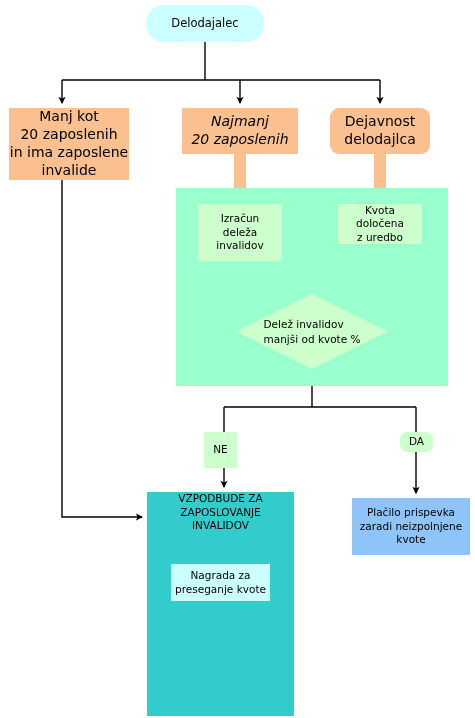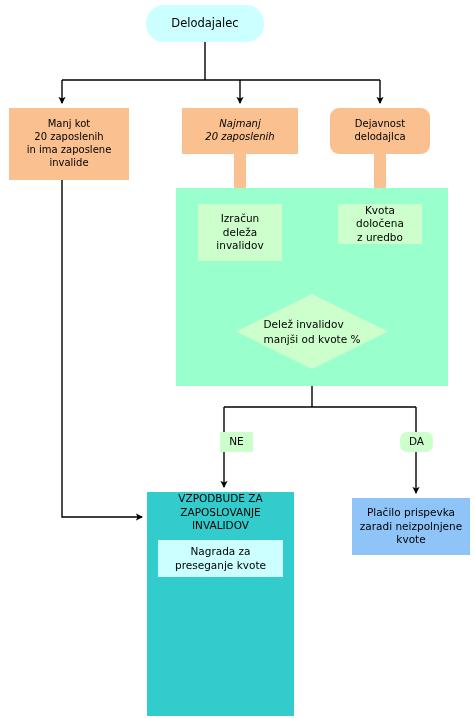--- a/index.html
+++ b/index.html
@@ -36,21 +36,21 @@
   #start-node {
     left: 146px; top: 5px;
     width: 118px; height: 37px;
     background: #ccffff;
     border-radius: 18px;
     font-size: 11.5px;
   }
   
   .orange-box {
     background: #fac090;
-    font-size: 10px;
+    font-size: 14px;
   }
   #box-less-than {
     left: 9px; top: 108px;
     width: 120px; height: 72px;
   }
   #box-at-least {
     left: 182px; top: 108px;
     width: 116px; height: 46px; font-style: italic;
   }
   #box-activity {
@@ -102,22 +102,22 @@
     font-size: 10.5px;
     line-height: 1.35;
     color: #000;
   }
   
   .decision-label {
     background: #ccffcc;
     font-size: 10.5px;
   }
   #label-ne {
-    left: 220px; top: 432px;
-    width: 33px; height: 20px;
+    left: 204px; top: 432px;
+    width: 33px; height: 36px;
   }
   #label-da {
     left: 400px; top: 432px;
     width: 33px; height: 20px; border-radius: 7px;
   }
   
   #teal-region {
     position: absolute;
     left: 147px; top: 492px;
     width: 147px; height: 224px;
@@ -131,30 +131,31 @@
   #teal-title {
     width: 131px;
     text-align: center;
     font-size: 10.5px;
     line-height: 1.3;
     white-space: pre-line;
     color: #000;
     margin-bottom: 7px;
   }
   .benefit-box {
-    width: 125px;
+    width: 99px;
     background: #ccffff;
     color: #000;
     font-size: 10.5px;
     line-height: 1.3;
     text-align: center;
     white-space: pre-line;
     box-sizing: border-box;
     padding: 5px 2px;
     margin-bottom: 7px;
+    margin-top: 24px;
   }
   
   #box-payment {
     left: 352px; top: 498px;
     width: 118px; height: 57px;
     background: #8ec4f8;
     font-size: 10.5px;
   }
 </style>
 </head>

